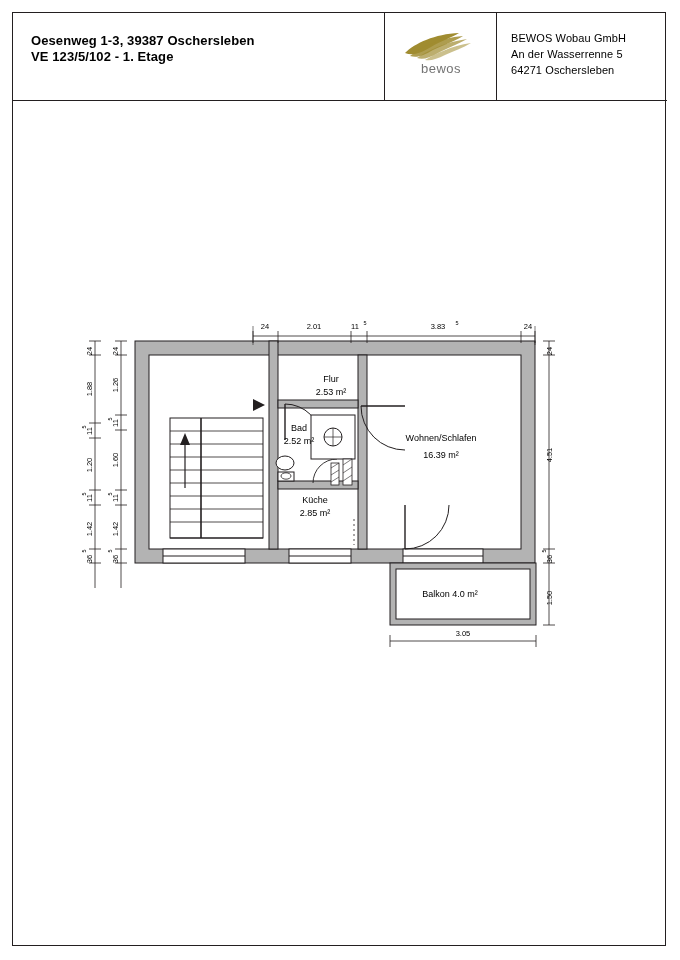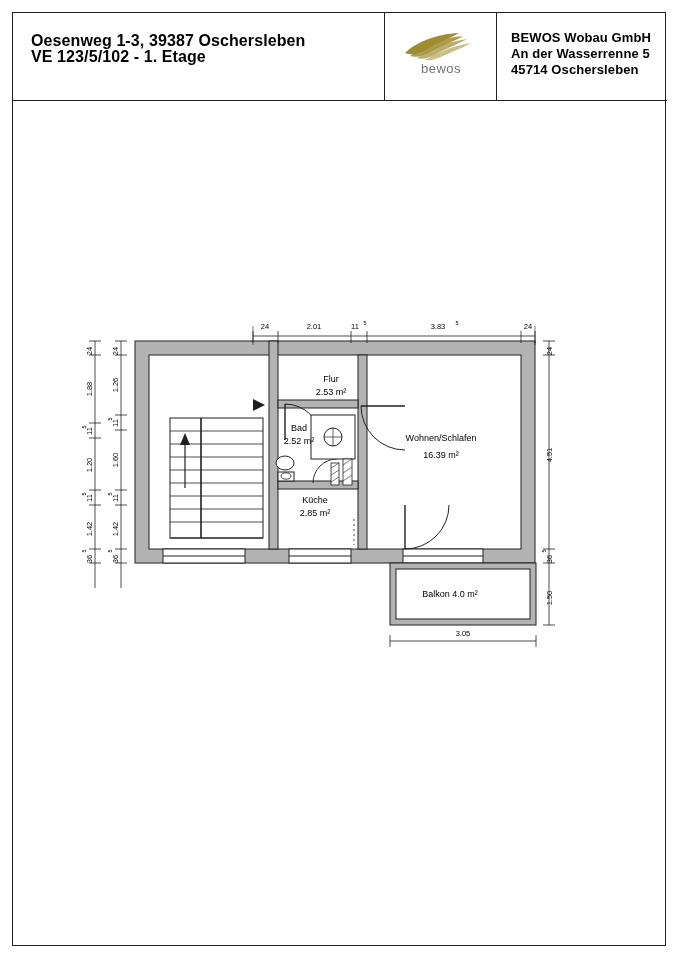--- a/index.html
+++ b/index.html
@@ -39,39 +39,39 @@
     box-sizing: border-box;
     display: flex;
   }
   .tb-address {
     width: 372px;
     box-sizing: border-box;
     border-right: 1px solid #231f20;
     padding: 20px 0 0 18px;
   }
   .tb-address div {
-    font-size: 16px;
+    font-size: 13px;
     font-weight: bold;
     line-height: 16px;
     letter-spacing: 0.1px;
   }
   .tb-logo {
     width: 112px;
     box-sizing: border-box;
     border-right: 1px solid #231f20;
     position: relative;
   }
   .tb-company {
     flex: 1;
     box-sizing: border-box;
     padding: 17px 0 0 14px;
   }
   .tb-company div {
-    font-size: 13px;
-    font-weight: bold;
+    font-size: 11px;
+    font-weight: normal;
     line-height: 16px;
     letter-spacing: 0.1px;
   }
 
   .logo-mark {
     position: absolute;
     left: 16px;
     top: 18px;
     width: 80px;
     height: 30px;
@@ -123,21 +123,21 @@
           <path d="M16 27 C26 20, 44 11, 66 8 C58 13, 46 17, 37 22 C28 27, 22 29, 16 27 Z" opacity="0.7"></path>
           <path d="M24 29 C34 23, 50 15, 70 12 C62 17, 52 20, 44 24 C36 28, 30 30, 24 29 Z" opacity="0.55"></path>
         </g>
       </svg>
       <div class="logo-word">bewos</div>
     </div>
 
     <div class="tb-company">
       <div>BEWOS Wobau GmbH</div>
       <div>An der Wasserrenne 5</div>
-      <div>45714 Oschersleben</div>
+      <div>64271 Oschersleben</div>
     </div>
   </div>
 
   <div class="plan">
   <svg class="svg-plan" width="654" height="845" viewBox="0 0 654 845">
 
     <g>
 
       <rect x="122" y="248" width="400" height="222" fill="#b3b3b3" stroke="#231f20" stroke-width="1"></rect>
 

